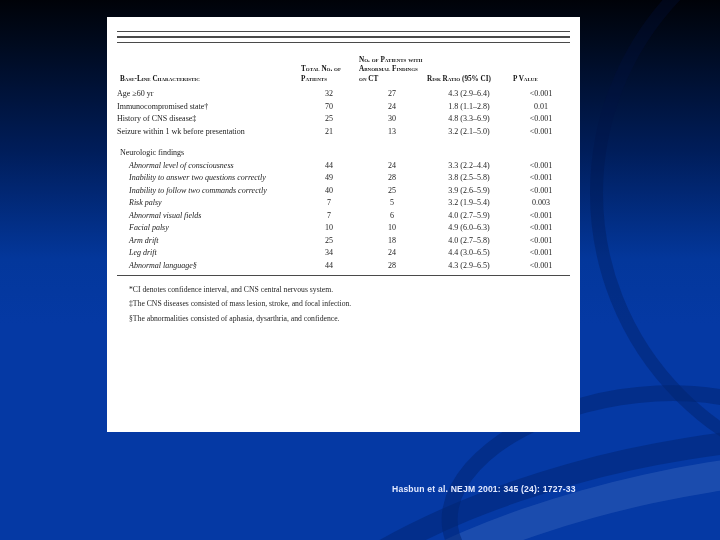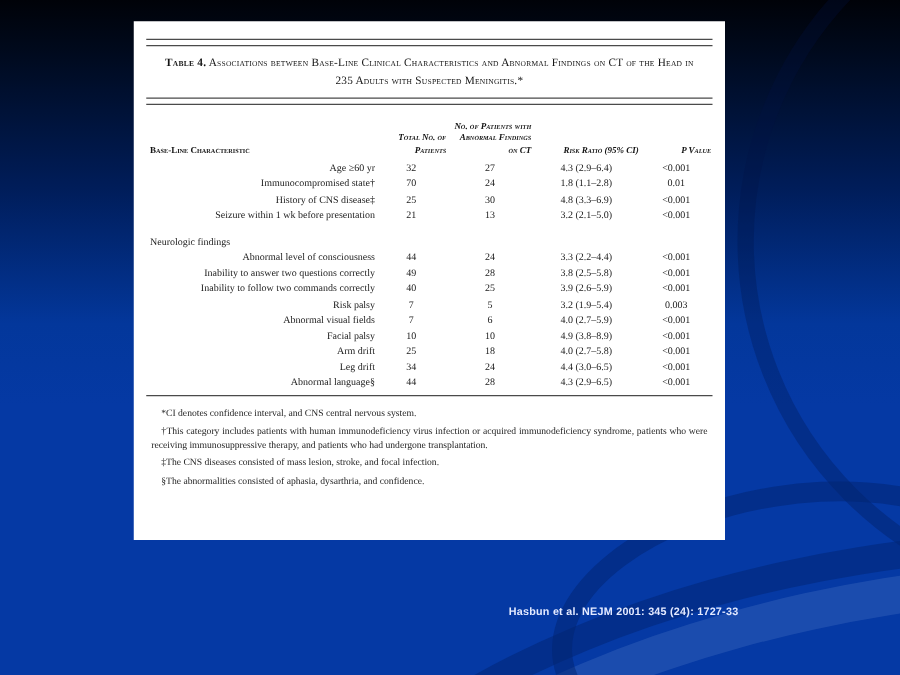--- a/index.html
+++ b/index.html
@@ -19,51 +19,47 @@
   .rule-double{height:4px;border-top:1px solid #4a4a4a;border-bottom:1px solid #4a4a4a;margin:0 0;}
   .rd-top{margin-top:14px;}
   .rule-single{border-top:1px solid #4a4a4a;height:0;margin-top:3px;}
   .tbl-title{font-size:9px;line-height:1.55;text-align:center;margin:7px 12px 6px;
     font-variant:small-caps;letter-spacing:0.2px;color:#141414;}
   .tbl-title .ttl-label{font-weight:bold;}
   table.data{border-collapse:collapse;width:453px;table-layout:fixed;margin-top:13px;}
   table.data th{font-size:7.2px;font-weight:bold;font-variant:small-caps;vertical-align:bottom;
     line-height:1.3;padding:0 1px 4px 1px;color:#141414;}
   table.data th.h-left{text-align:left;padding-left:3px;}
-  table.data th.h-c{text-align:right;font-style:italic;}
+  table.data th.h-c{text-align:left;}
   table.data td{font-size:8px;line-height:12.5px;padding:0;color:#1b1b1b;white-space:nowrap;overflow:visible;}
-  td.label{text-align:right;padding-left:3px;}
-  td.label.indent{padding-left:12px;}
+  td.label{text-align:left;padding-left:3px;}
+  td.label.indent{padding-left:12px;font-style:italic;}
   td.num{text-align:center;}
   tr.section td{font-size:8px;padding-left:3px;}
   tr.spacer td{height:9px;line-height:9px;}
   .footnotes{margin-top:9px;}
   .footnotes p{font-size:7.7px;line-height:10.8px;margin:0 4px 3.5px;text-indent:8px;
     text-align:justify;color:#1e1e1e;}
-  .citation{position:absolute;left:407px;top:484px;z-index:3;
+  .citation{position:absolute;left:392px;top:484px;z-index:3;
     font-family:"Liberation Sans", sans-serif;font-size:8.6px;font-weight:bold;
     color:#e4eaff;letter-spacing:0.2px;}
 </style>
 </head>
 <body>
 
 <div class="slide">
 
   <div class="decor bg-ring-top"></div>
   <div class="decor bg-band-light"></div>
   <div class="decor bg-band-dark"></div>
   <div class="decor bg-hook"></div>
 
   <div class="panel">
     <div class="panel-inner">
       <div class="rule-double rd-top"></div>
-      <div class="tbl-title">
-        <span class="ttl-label">Table 4.</span>
-        <span>Associations between Base-Line Clinical Characteristics and Abnormal Findings on CT of the Head in 235 Adults with Suspected Meningitis.*</span>
-      </div>
       <div class="rule-double"></div>
 
       <table class="data">
         <colgroup>
           <col style="width:183px">
             <col style="width:58px">
             <col style="width:68px">
           <col style="width:86px">
             <col style="width:58px">
         </colgroup>
@@ -143,21 +139,21 @@
               <td class="label indent">Abnormal visual fields</td>
               <td class="num">7</td>
               <td class="num">6</td>
               <td class="num">4.0 (2.7–5.9)</td>
               <td class="num">&lt;0.001</td>
             </tr>
             <tr>
               <td class="label indent">Facial palsy</td>
               <td class="num">10</td>
               <td class="num">10</td>
-              <td class="num">4.9 (3.8–8.9)</td>
+              <td class="num">4.9 (6.0–6.3)</td>
               <td class="num">&lt;0.001</td>
             </tr>
             <tr>
               <td class="label indent">Arm drift</td>
               <td class="num">25</td>
               <td class="num">18</td>
               <td class="num">4.0 (2.7–5.8)</td>
               <td class="num">&lt;0.001</td>
             </tr>
             <tr>
@@ -173,21 +169,20 @@
               <td class="num">28</td>
               <td class="num">4.3 (2.9–6.5)</td>
               <td class="num">&lt;0.001</td>
             </tr>
           </tbody>
       </table>
 
       <div class="rule-single"></div>
       <div class="footnotes" id="footnotes">
           <p>*CI denotes confidence interval, and CNS central nervous system.</p>
-          <p>†This category includes patients with human immunodeficiency virus infection or acquired immunodeficiency syndrome, patients who were receiving immunosuppressive therapy, and patients who had undergone transplantation.</p>
           <p>‡The CNS diseases consisted of mass lesion, stroke, and focal infection.</p>
           <p>§The abnormalities consisted of aphasia, dysarthria, and confidence.</p>
         </div>
     </div>
   </div>
 
   <div class="citation">Hasbun et al. NEJM 2001: 345 (24): 1727-33</div>
 </div>
 
 </body></html>

